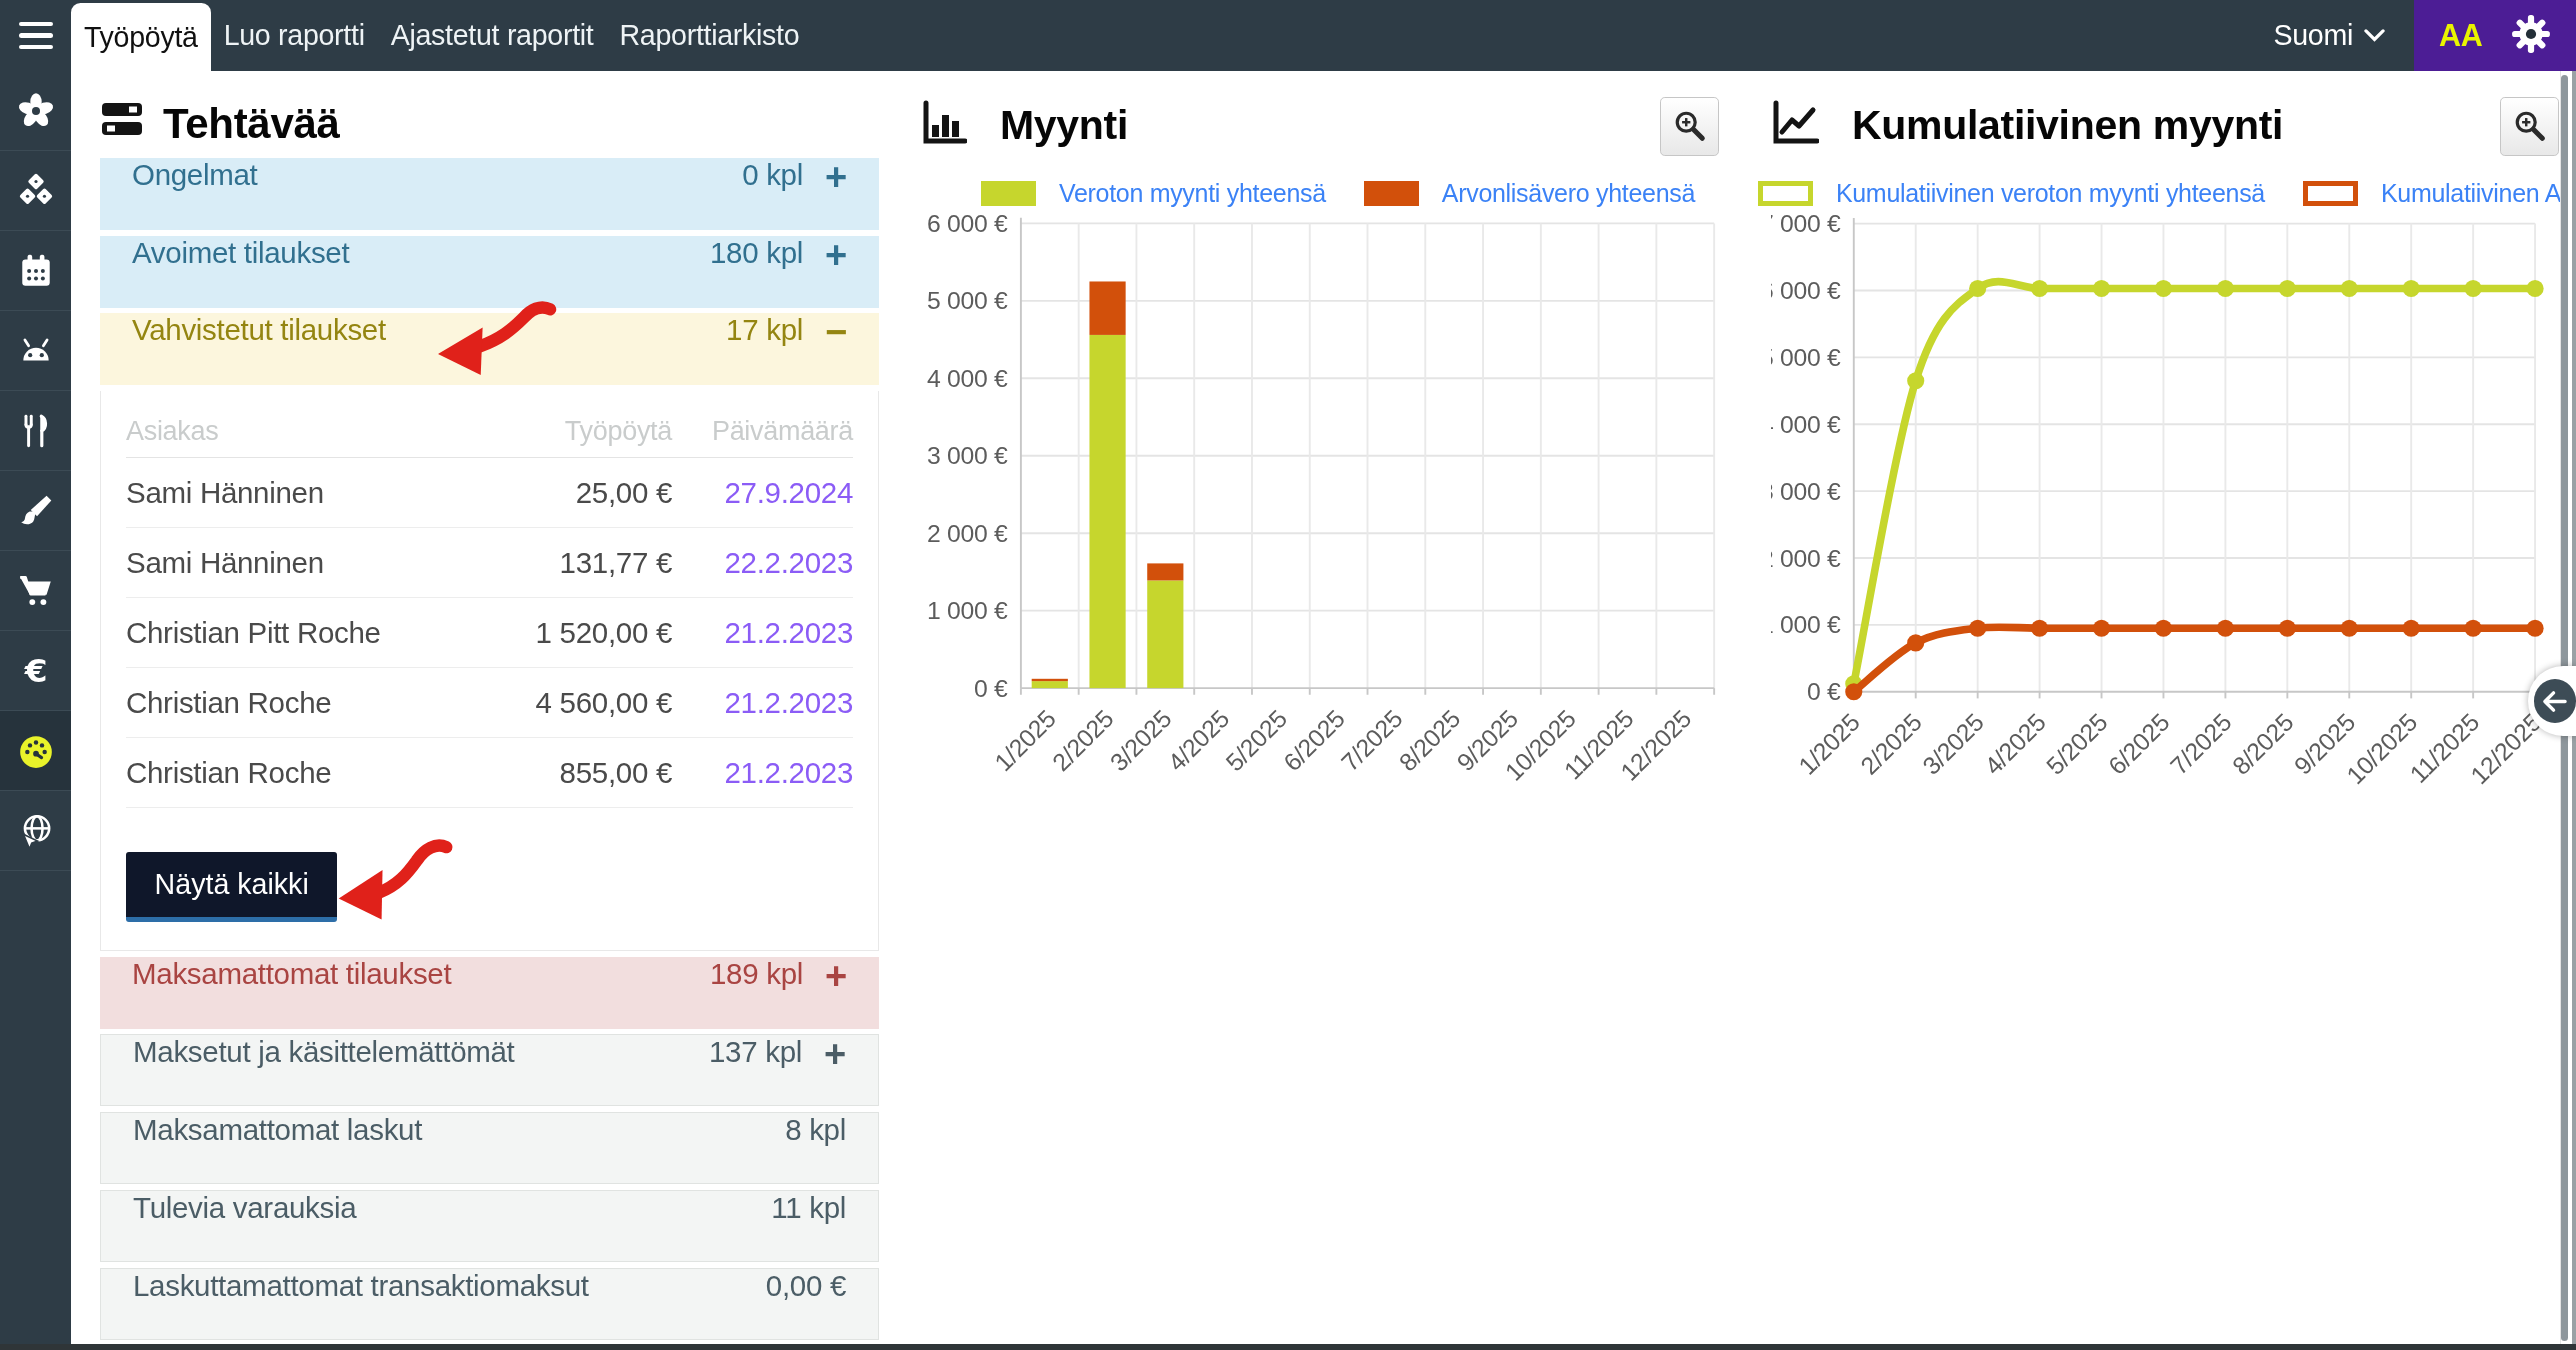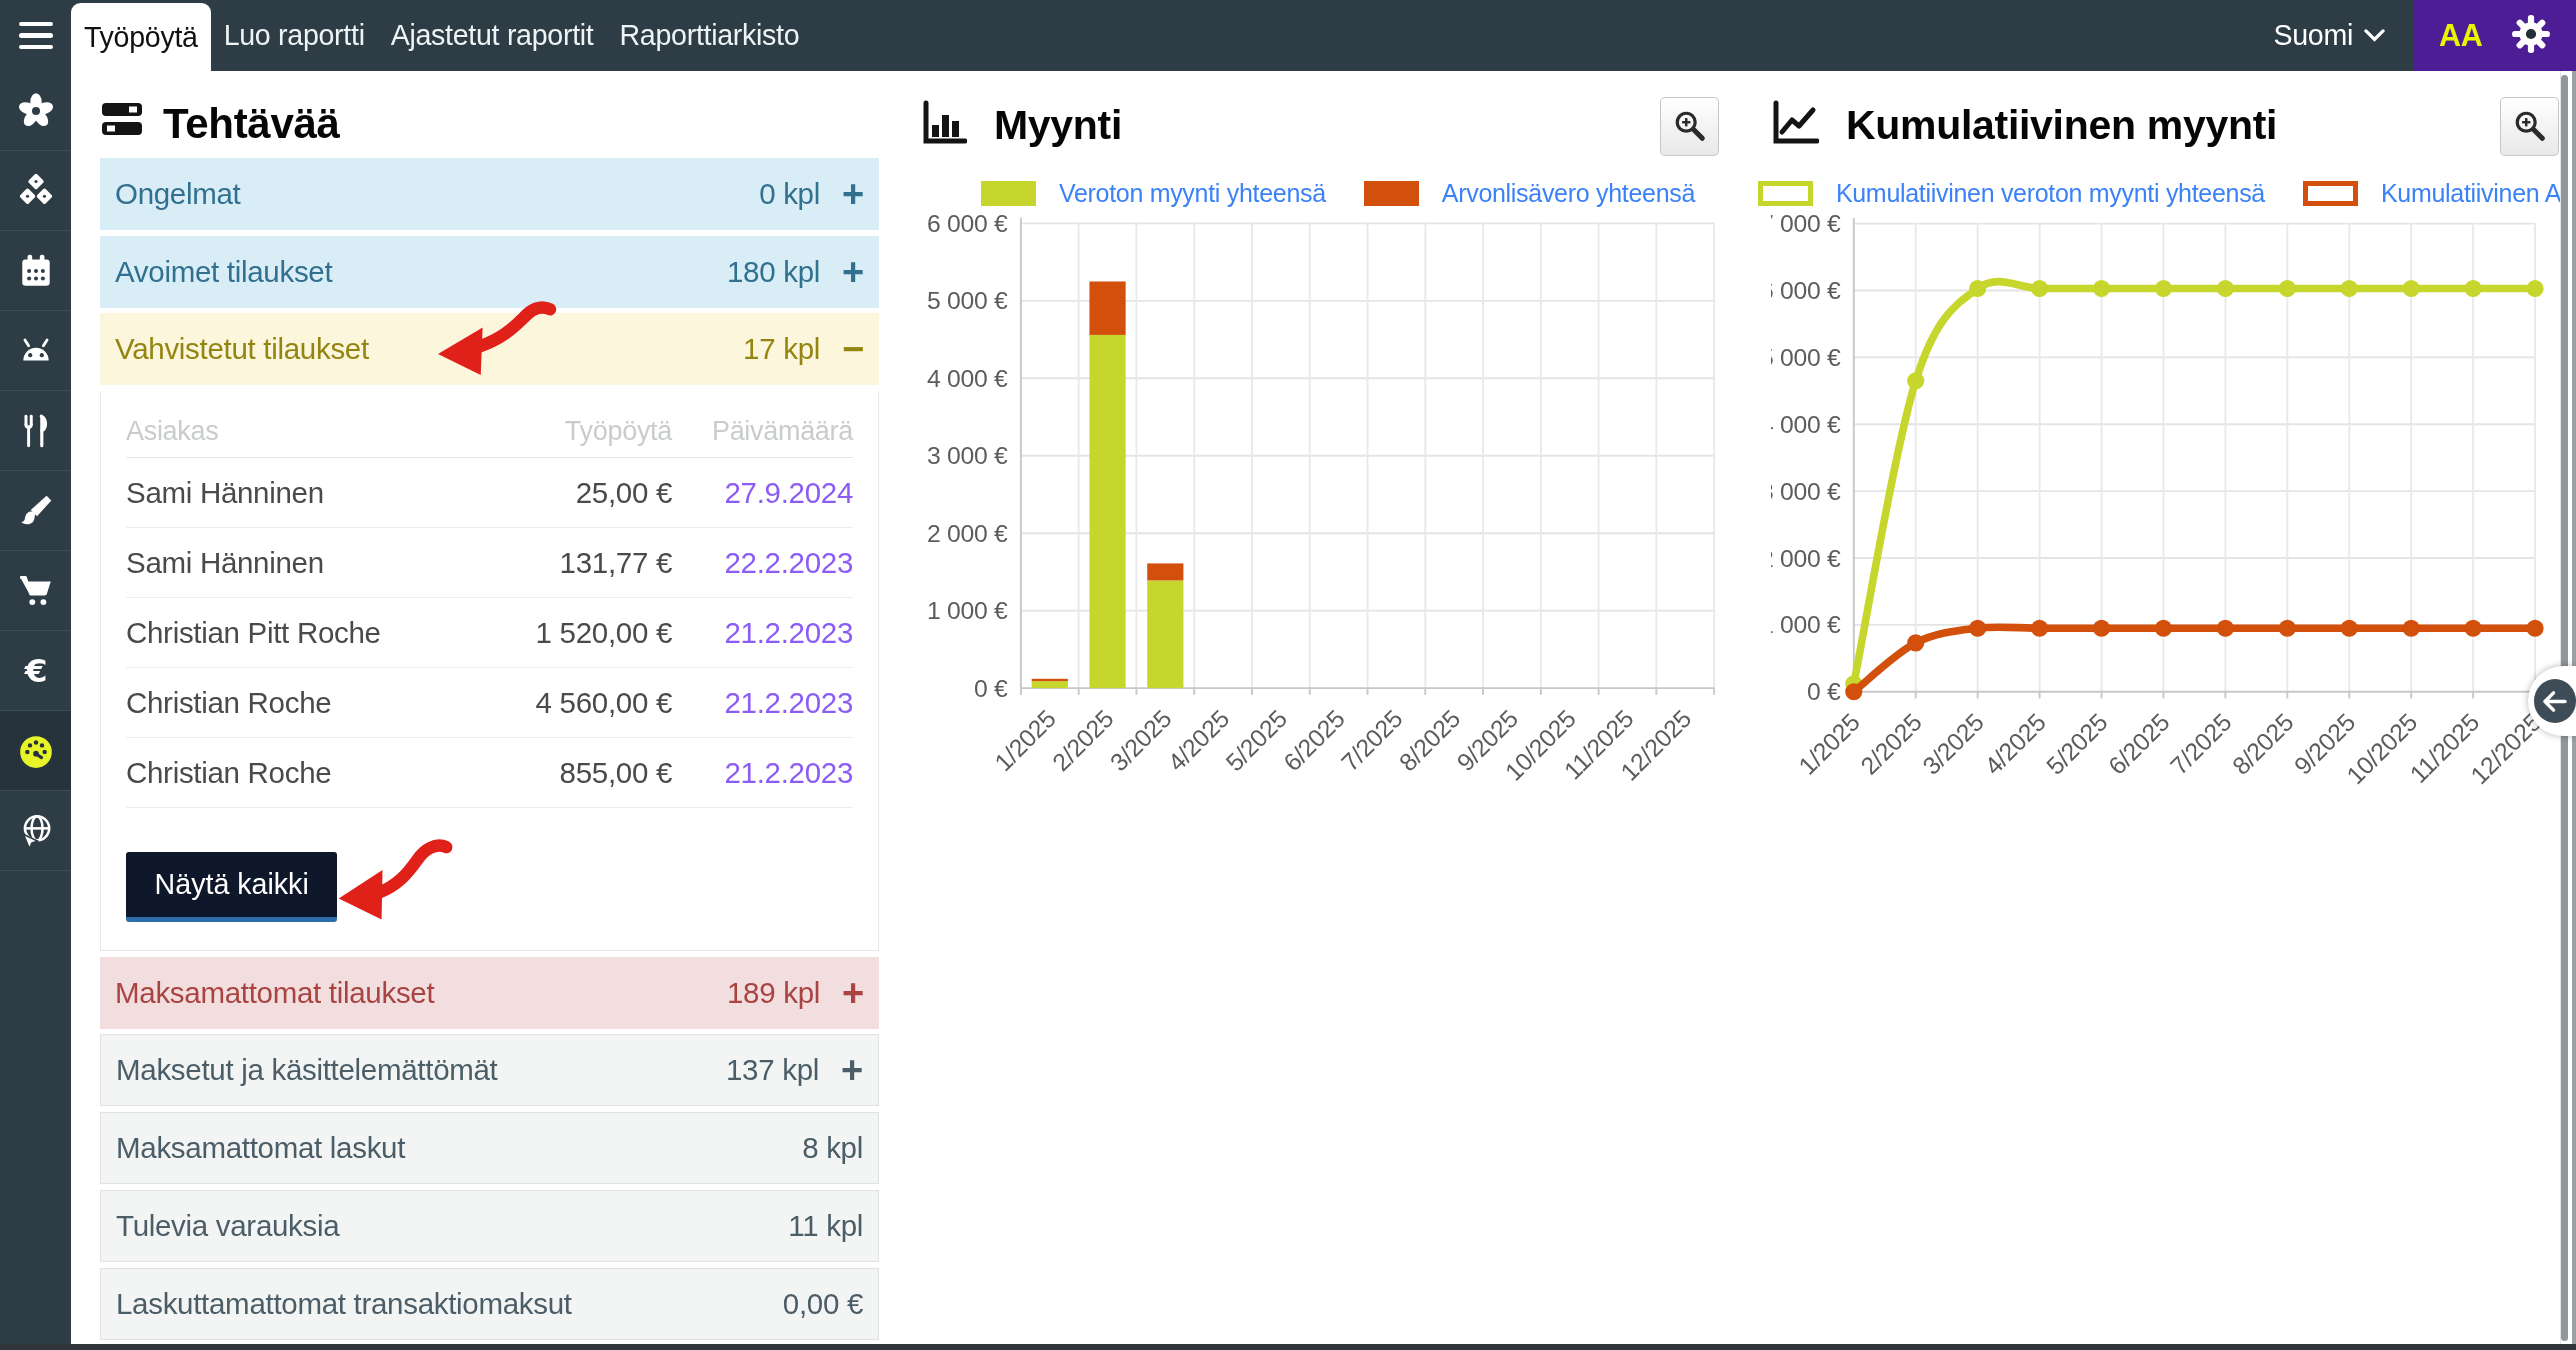--- a/index.html
+++ b/index.html
@@ -16,21 +16,21 @@
   .lang{display:flex;align-items:center;gap:11.4px;color:#fff;font-size:28.6px;padding:0 28.6px;cursor:pointer}
   .utility{height:71px;background:#4c1d95;display:flex;align-items:center;gap:28.6px;padding:0 25px}
   .aa{color:#e9f400;font-size:30.5px;font-weight:bold;cursor:pointer}
   
   .sidebar{position:absolute;left:0;top:71px;width:71px;height:1279px;background:#2e3c46;z-index:10}
   .side-item{height:79px;border-bottom:1px solid #3c4b55;display:flex;align-items:center;justify-content:center;cursor:pointer}
   .side-item.active{background:#26333c}
   
   .tasks{position:absolute;left:100px;top:90px;width:779px}
   .tasks-title{margin:0;height:68px;display:flex;align-items:center;gap:19px;font-size:42px;font-weight:bold;color:#060606}
-  .trow{height:72px;margin-bottom:5.7px;padding:0 15px;display:flex;align-items:center;font-size:29.5px;cursor:pointer;box-sizing:border-box}
+  .trow{height:72px;margin-bottom:5.7px;padding:0 32px;display:flex;font-size:29.5px;cursor:pointer;box-sizing:border-box}
   .trow .lab{white-space:nowrap}
   .trow .val{margin-left:auto;white-space:nowrap}
   .trow .exp{width:44px;text-align:right;font-size:38px;font-weight:bold;line-height:1}
   .trow.info{background:#d9edf7;color:#31708f}
   .trow.warning{background:#fcf6dd;color:#948511}
   .trow.danger{background:#f2dede;color:#a94442}
   .trow.default{background:#f3f5f4;color:#4b5d66;border:1px solid #e0e3e1}
   .trow.success{background:#dcead8;border:1px solid #c4d8bf;height:13.3px;margin-bottom:0}
   .expanded{background:#fff;border:1px solid #e8e8e8;border-top:none;box-sizing:border-box;height:560px;margin-bottom:5.7px;padding:15.2px 25px 0;overflow:hidden}
   .ttable{width:100%}
@@ -41,21 +41,21 @@
   .c-total{width:205px;text-align:right}
   .c-date{width:181px;text-align:right}
   .tline .c-date{color:#8b5cf6}
   .show-all{margin-top:44px;display:inline-block;background:#0f172a;color:#fff;font-size:28.6px;font-family:inherit;
             padding:16px 28.6px;border:0;border-bottom:5.7px solid #2d6ea8;border-radius:2.9px;cursor:pointer}
   
   .chart-panel{position:absolute;top:95px}
   .chart-panel.sales{left:919px;width:838px}
   .chart-panel.cumulative{left:1771px;width:805px}
   .chart-head{display:flex;align-items:center;gap:17px;height:61px}
-  .chart-head h2{margin:10px;font-size:41px;font-weight:bold;color:#060606;white-space:nowrap}
+  .chart-head h2{margin:16px;font-size:41px;font-weight:bold;color:#060606;white-space:nowrap}
   .zoom-btn{position:absolute;top:1.9px;width:59px;height:59px;background:linear-gradient(#ffffff,#e8e8e8);
             border:1px solid #c6c6c6;border-radius:4.8px;display:flex;align-items:center;justify-content:center;cursor:pointer}
   .chart-panel.sales .zoom-btn{right:38px}
   .chart-panel.cumulative .zoom-btn{right:17px}
   .legend{position:absolute;top:84px;left:0;right:0;display:flex;justify-content:center;gap:38px;align-items:center}
   .legend .item{display:flex;align-items:center;gap:23px;font-size:25px;color:#3b82f6;white-space:nowrap}
   .legend .swatch{width:55px;height:25px;box-sizing:border-box}
   .plot{position:absolute;top:76px;left:0}
   
   .arrow-svg{position:absolute;z-index:30;pointer-events:none}

